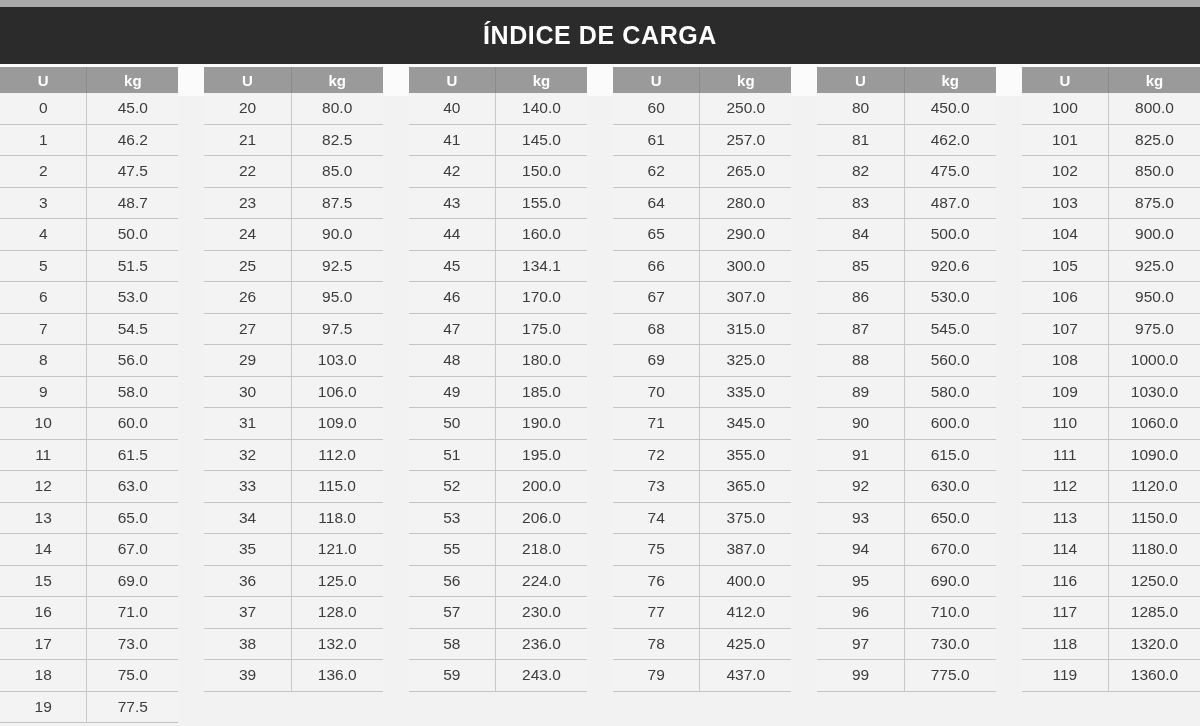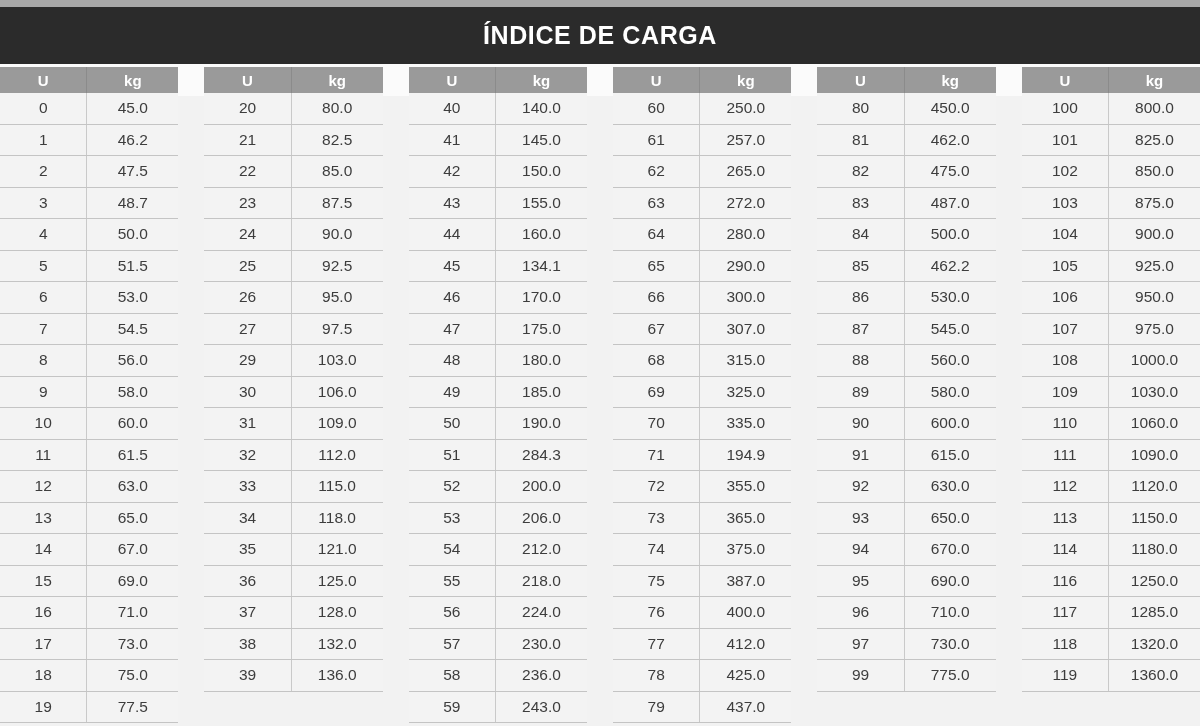--- a/index.html
+++ b/index.html
@@ -276,33 +276,29 @@
       <div class="row">
         <div class="cell u">49</div>
         <div class="cell kg">185.0</div>
       </div>
       <div class="row">
         <div class="cell u">50</div>
         <div class="cell kg">190.0</div>
       </div>
       <div class="row">
         <div class="cell u">51</div>
-        <div class="cell kg">284.3</div>
+        <div class="cell kg">195.0</div>
       </div>
       <div class="row">
         <div class="cell u">52</div>
         <div class="cell kg">200.0</div>
       </div>
       <div class="row">
         <div class="cell u">53</div>
         <div class="cell kg">206.0</div>
-      </div>
-      <div class="row">
-        <div class="cell u">54</div>
-        <div class="cell kg">212.0</div>
       </div>
       <div class="row">
         <div class="cell u">55</div>
         <div class="cell kg">218.0</div>
       </div>
       <div class="row">
         <div class="cell u">56</div>
         <div class="cell kg">224.0</div>
       </div>
       <div class="row">
@@ -329,24 +325,20 @@
       </div>
       <div class="row">
         <div class="cell u">61</div>
         <div class="cell kg">257.0</div>
       </div>
       <div class="row">
         <div class="cell u">62</div>
         <div class="cell kg">265.0</div>
       </div>
       <div class="row">
-        <div class="cell u">63</div>
-        <div class="cell kg">272.0</div>
-      </div>
-      <div class="row">
         <div class="cell u">64</div>
         <div class="cell kg">280.0</div>
       </div>
       <div class="row">
         <div class="cell u">65</div>
         <div class="cell kg">290.0</div>
       </div>
       <div class="row">
         <div class="cell u">66</div>
         <div class="cell kg">300.0</div>
@@ -362,21 +354,21 @@
       <div class="row">
         <div class="cell u">69</div>
         <div class="cell kg">325.0</div>
       </div>
       <div class="row">
         <div class="cell u">70</div>
         <div class="cell kg">335.0</div>
       </div>
       <div class="row">
         <div class="cell u">71</div>
-        <div class="cell kg">194.9</div>
+        <div class="cell kg">345.0</div>
       </div>
       <div class="row">
         <div class="cell u">72</div>
         <div class="cell kg">355.0</div>
       </div>
       <div class="row">
         <div class="cell u">73</div>
         <div class="cell kg">365.0</div>
       </div>
       <div class="row">
@@ -424,21 +416,21 @@
       <div class="row">
         <div class="cell u">83</div>
         <div class="cell kg">487.0</div>
       </div>
       <div class="row">
         <div class="cell u">84</div>
         <div class="cell kg">500.0</div>
       </div>
       <div class="row">
         <div class="cell u">85</div>
-        <div class="cell kg">462.2</div>
+        <div class="cell kg">920.6</div>
       </div>
       <div class="row">
         <div class="cell u">86</div>
         <div class="cell kg">530.0</div>
       </div>
       <div class="row">
         <div class="cell u">87</div>
         <div class="cell kg">545.0</div>
       </div>
       <div class="row">

